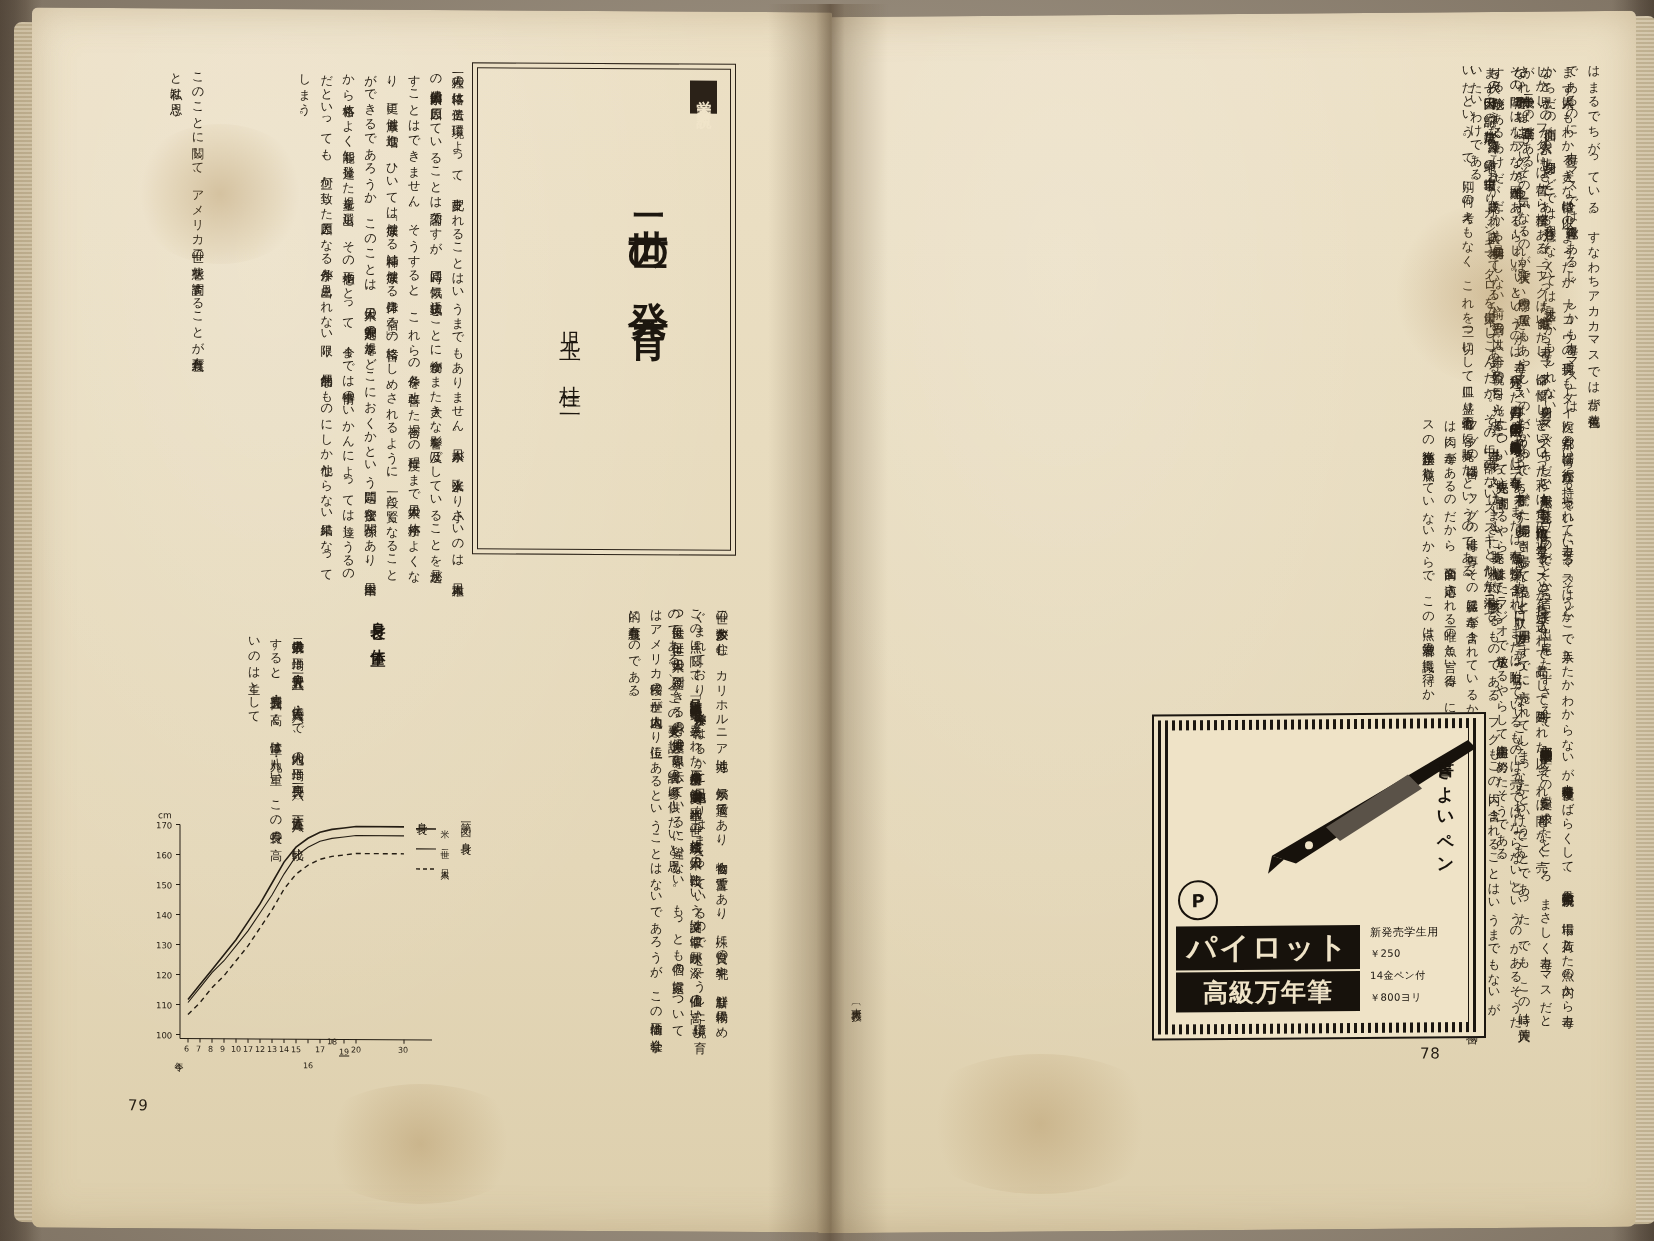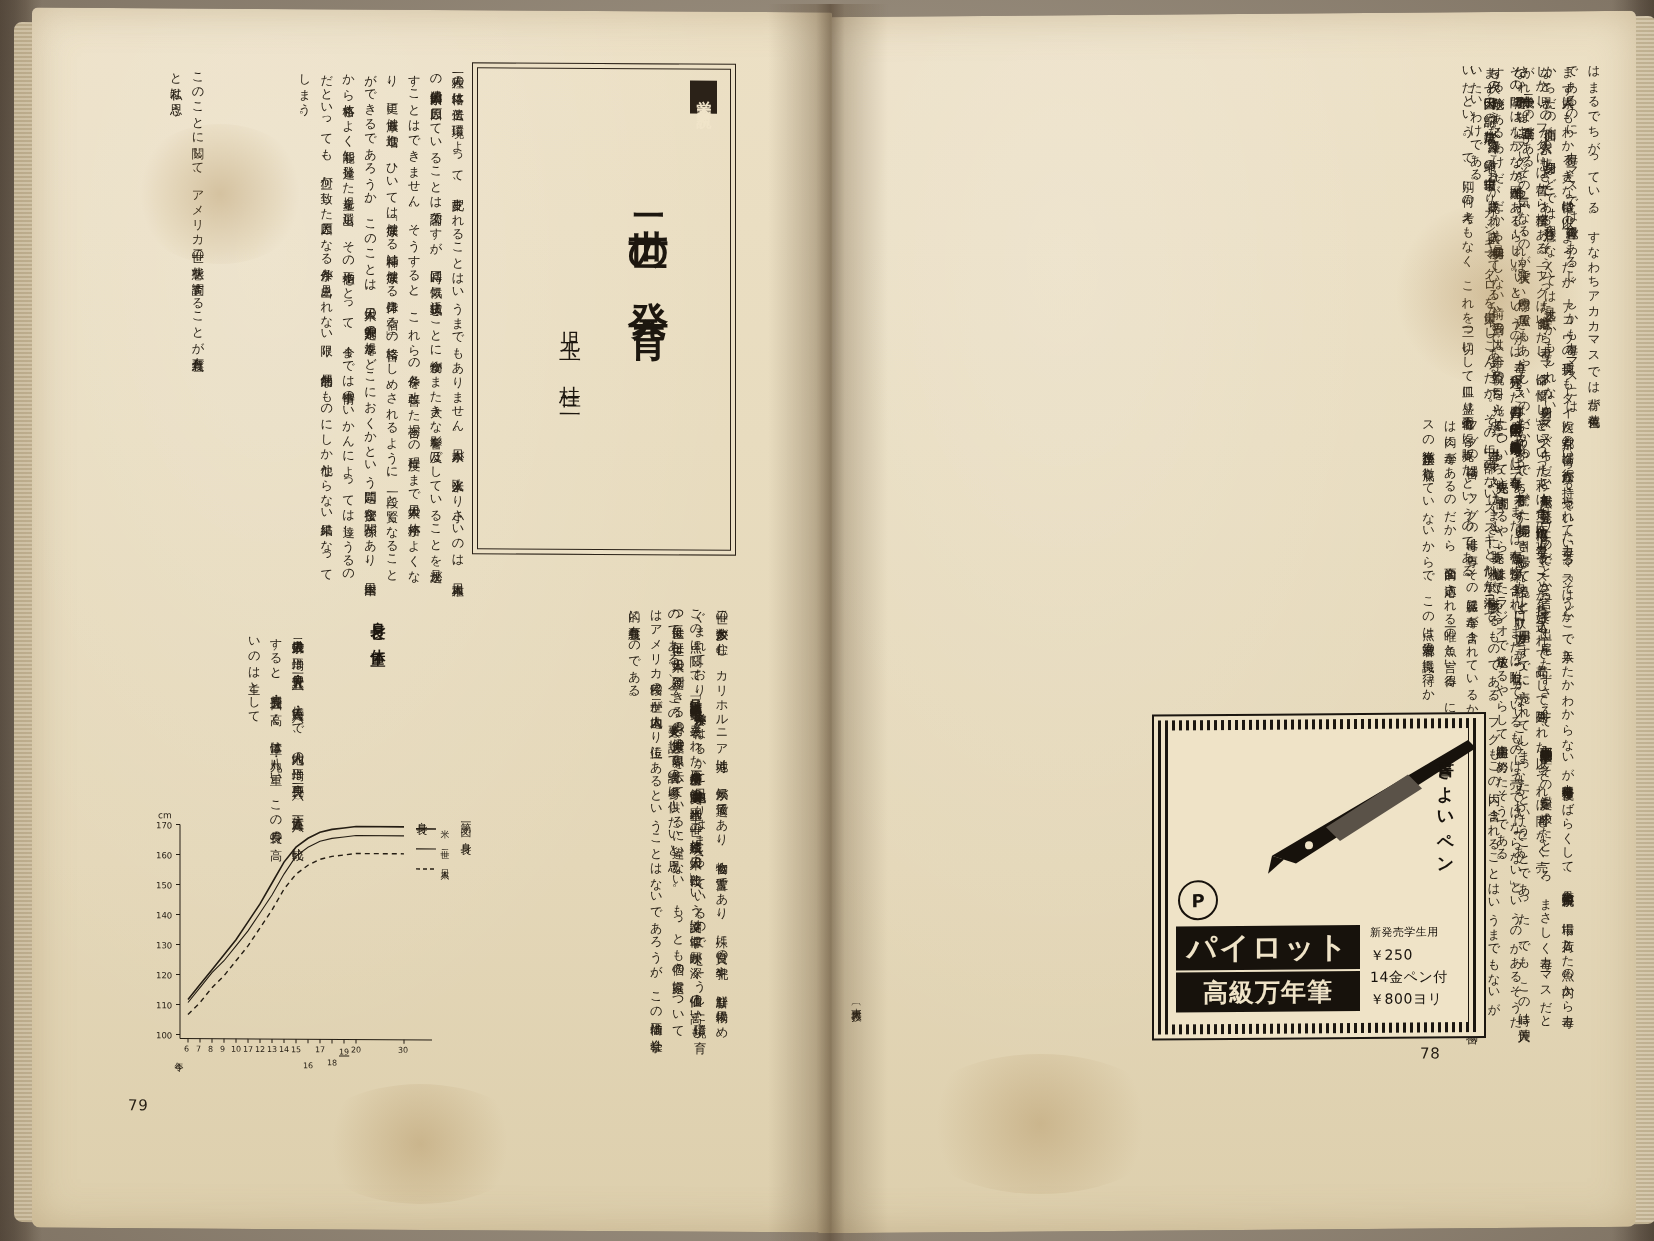--- a/index.html
+++ b/index.html
@@ -157,21 +157,21 @@
   #ad-brand{
     position:absolute;left:6px;top:196px;width:184px;height:44px;
     background:#17120c;color:#efe3c8;font-size:30px;font-weight:bold;
     letter-spacing:.06em;display:flex;align-items:center;justify-content:center;
   }
   #ad-brand2{
     position:absolute;left:6px;top:242px;width:184px;height:40px;
     background:#17120c;color:#efe3c8;font-size:25px;font-weight:bold;
     letter-spacing:.04em;display:flex;align-items:center;justify-content:center;
   }
-  .ad-price{position:absolute;font-size:14px;color:#17120c;letter-spacing:.04em;text-align:right;}
+  .ad-price{position:absolute;font-size:10px;color:#17120c;letter-spacing:.04em;text-align:right;}
   #ad-note{position:absolute;left:200px;top:196px;font-size:11px;color:#17120c;letter-spacing:.04em;}
 
   .folio{
     position:absolute;font-size:15px;color:#241d13;letter-spacing:.05em;
   }
   #folio-left{left:120px;top:1092px;}
   #folio-right{left:1396px;top:1078px;margin-left:14px;}
   #credit{
     position:absolute;left:836px;top:1026px;
     writing-mode:vertical-rl;text-orientation:upright;
@@ -321,21 +321,21 @@
         <div class="xtick" style="left:76px;top:238px;">8</div>
         <div class="xtick" style="left:88px;top:238px;">9</div>
         <div class="xtick" style="left:99px;top:238px;">10</div>
         <div class="xtick" style="left:111px;top:238px;">17</div>
         <div class="xtick" style="left:123px;top:238px;">12</div>
         <div class="xtick" style="left:135px;top:238px;">13</div>
         <div class="xtick" style="left:147px;top:238px;">14</div>
         <div class="xtick" style="left:159px;top:238px;">15</div>
         <div class="xtick" style="left:171px;top:254px;">16</div>
         <div class="xtick" style="left:183px;top:238px;">17</div>
-        <div class="xtick" style="left:195px;top:251px;">18</div>
+        <div class="xtick" style="left:195px;top:230px;">18</div>
         <div class="xtick" style="left:207px;top:240px;text-decoration:underline;">19</div>
         <div class="xtick" style="left:219px;top:238px;">20</div>
         <div class="xtick" style="left:266px;top:238px;">30</div>
         <div id="fig-xlabel" style="left:40px;top:248px;">年令</div>
 
         <div class="legend-item" style="left:306px;top:14px;">米</div>
         <div class="legend-item" style="left:306px;top:34px;">二世</div>
         <div class="legend-item" style="left:306px;top:54px;">日本人</div>
         <svg style="position:absolute;left:284px;top:14px;" width="22" height="60">
           <line x1="0" y1="7" x2="20" y2="7" stroke="#241d13" stroke-width="1.6"></line>

